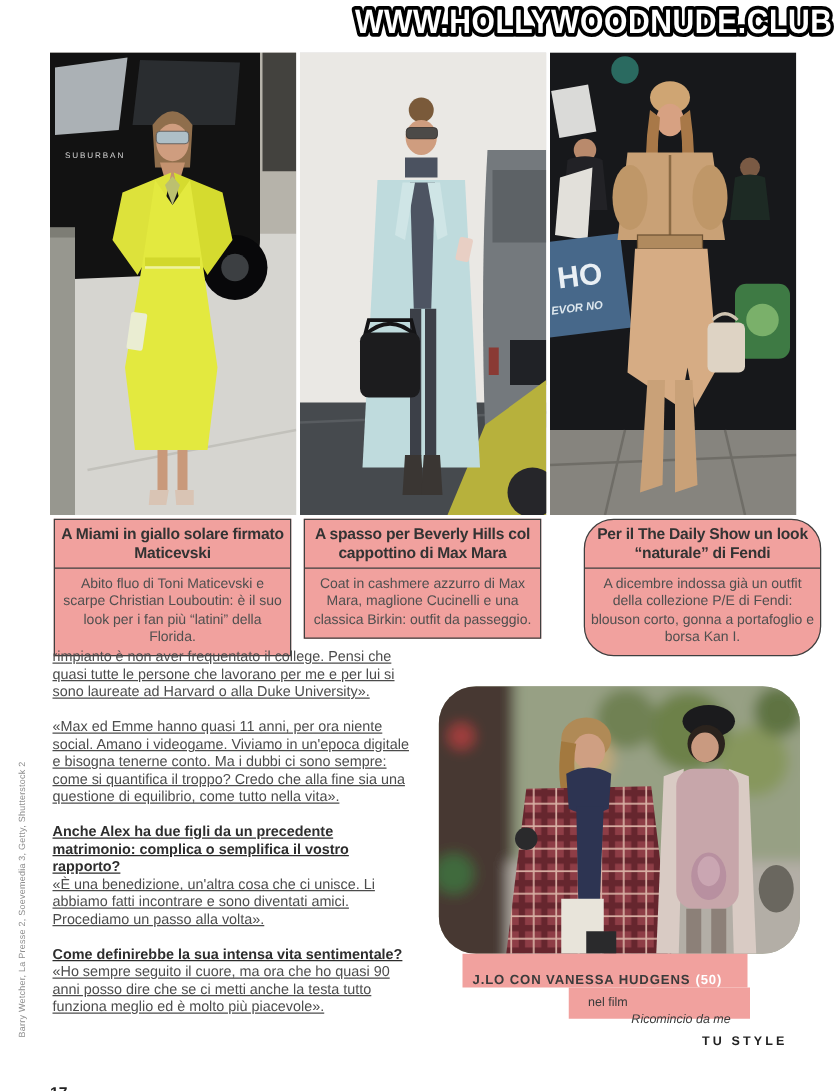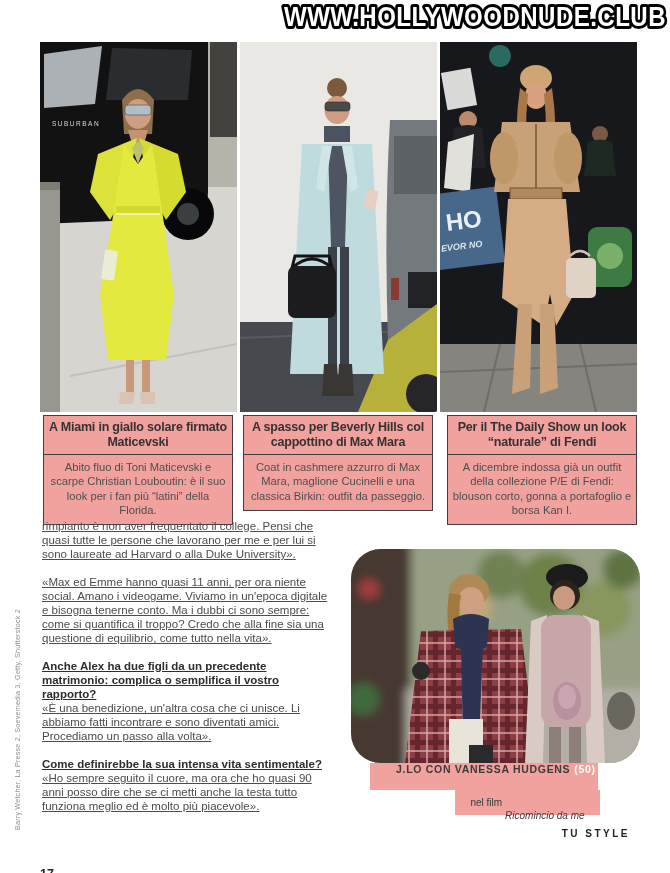--- a/index.html
+++ b/index.html
@@ -20,21 +20,21 @@
   
   .photo { position:absolute; top:42px; width:197px; height:370px; background:#ddd; }
   .photo svg { display:block; width:100%; height:100%; }
   .p1 { left:40px; } .p2 { left:240px; } .p3 { left:440px; }
 
   
   .caption-box {
     position:absolute; top:415px; width:190px; box-sizing:border-box;
     background:#f1a19e; border:1px solid #3f3f3f;
   }
-  .cb1 { left:43px; } .cb2 { left:243px; } .cb3 { left:447px; }
+  .cb1 { left:43px; } .cb2 { left:243px; } .cb3 { left:467px;border-radius:24px; }
   .caption-title {
     padding:4px 3px 5px; border-bottom:1px solid #3f3f3f; text-align:center;
     font-weight:bold; font-size:12.5px; line-height:1.16; color:#333333; letter-spacing:-0.2px;
   }
   .caption-body {
     padding:5px 4px 7px; text-align:center;
     font-size:11.2px; line-height:1.28; color:#4f4f4f;
   }
 
   
@@ -51,21 +51,21 @@
   }
 
   
   .film-photo {
     position:absolute; left:351px; top:549px; width:289px; height:214px;
     border-radius:30px; overflow:hidden; background:#9aa089;
   }
   .film-photo svg { display:block; width:100%; height:100%; }
   .film-cap1 {
     position:absolute; left:370px; top:763px; width:228px; height:27px; box-sizing:border-box;
-    background:#f1a19e; display:flex; align-items:flex-start; padding-left:26px;
+    background:#f1a19e; display:flex; align-items:flex-end; padding-left:8px;
     font-weight:bold; font-size:10.5px; letter-spacing:0.7px; color:#3b3b3b; white-space:pre;
   }
   .film-cap1 .age { color:#ffffff; margin-left:4px; letter-spacing:0.7px; }
   .film-cap2 {
     position:absolute; left:455px; top:790px; width:145px; height:25px; box-sizing:border-box;
     background:#f1a19e; display:flex; align-items:center; justify-content:center;
     font-size:10px; color:#3b3b3b; white-space:pre;
   }
   .film-cap2 .ftitle { font-style:italic; margin-left:3px;margin-top:25px; }
 

